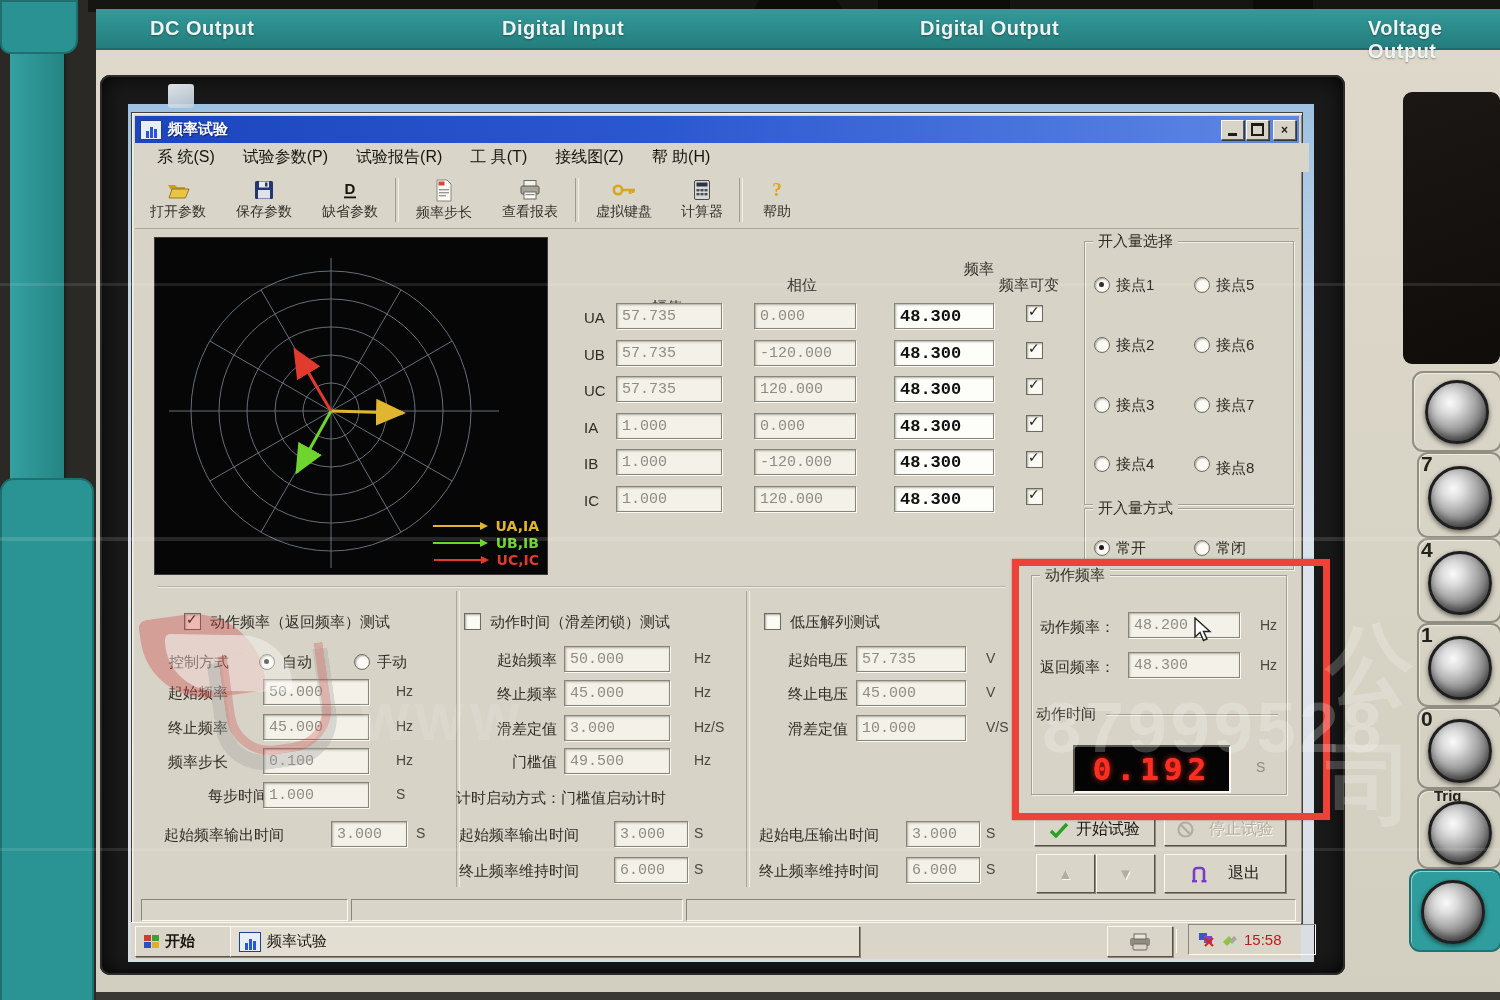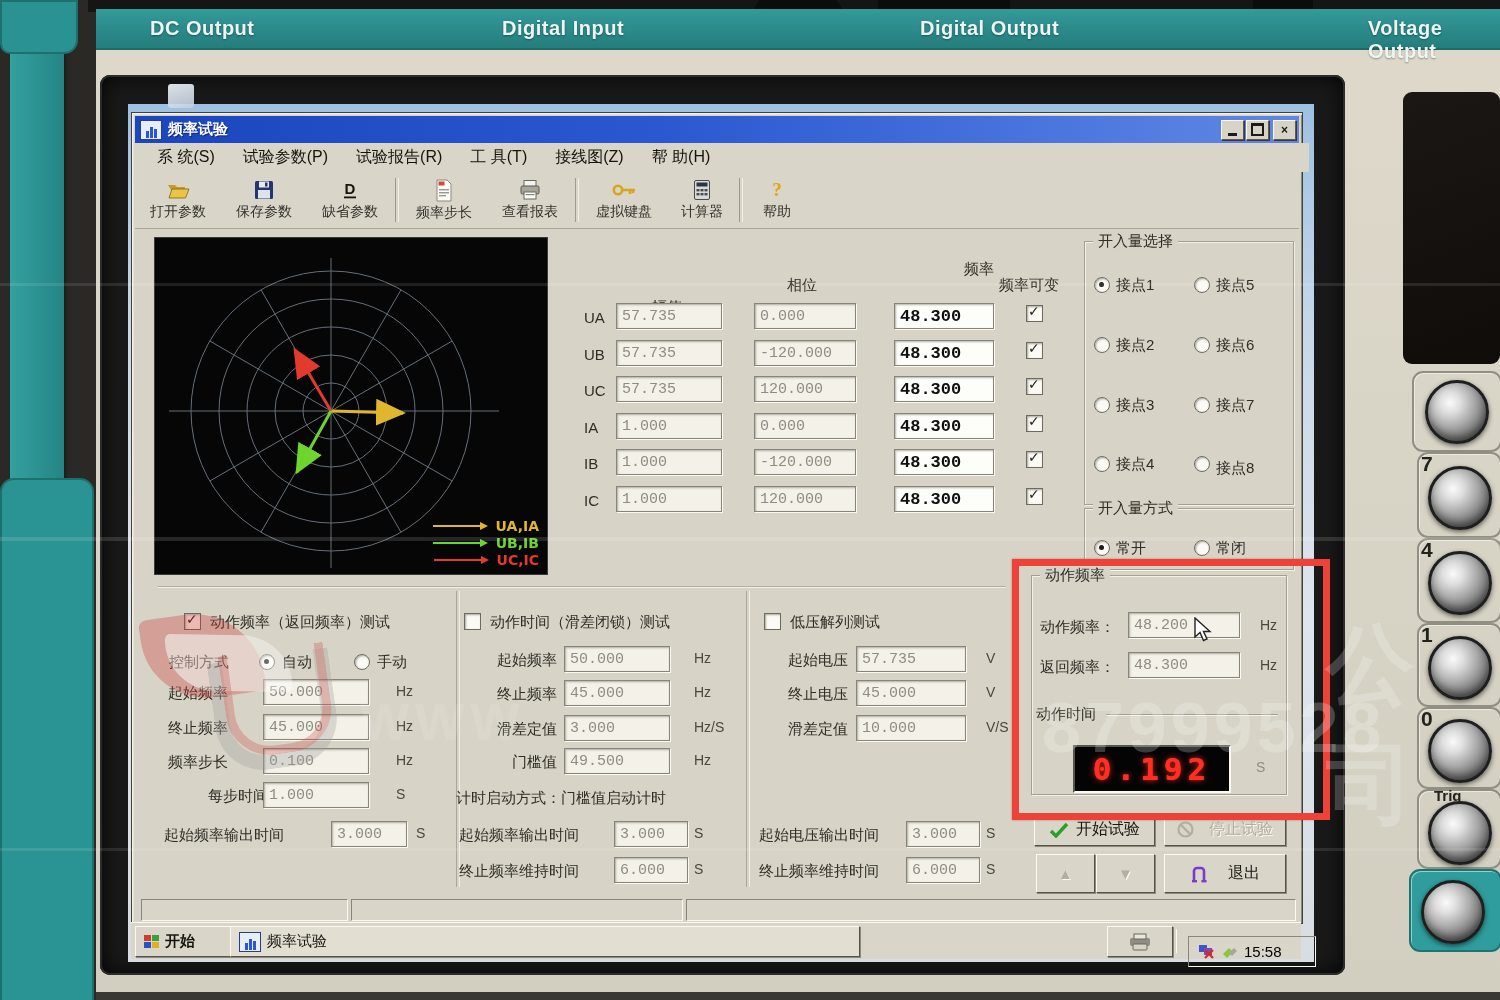--- a/index.html
+++ b/index.html
@@ -75,22 +75,22 @@
        display:flex;align-items:center;justify-content:center;
        font-family:"DejaVu Sans Mono","Liberation Mono",monospace;font-weight:bold;font-size:31px;letter-spacing:5px;
        color:#ff2d22;text-shadow:0 0 6px rgba(255,45,30,.85),0 0 1px #ff5a4a;}
   .statuscell{position:absolute;height:20px;border:1px solid;border-color:#8a8778 #fbf9f2 #fbf9f2 #8a8778;background:#d9d5c8;}
   
   .redbox{left:1012px;top:559px;width:304px;height:247px;border:7px solid #ec4238;z-index:30;box-shadow:0 0 2px rgba(120,0,0,.4);}
   
   .taskbar{left:131px;top:922px;width:1170px;height:36px;background:#d9d5c8;border-top:1px solid #fbf9f2;z-index:12;}
   .tbtn{position:absolute;top:3px;height:29px;background:#d9d5c8;border:1px solid;border-color:#fbf9f2 #55534a #55534a #fbf9f2;
         box-shadow:1px 1px 0 #8d8a7c;display:flex;align-items:center;gap:6px;padding:0 8px;font-size:15px;color:#15140f;}
-  .tray{position:absolute;top:13px;height:29px;border:1px solid;border-color:#8a8778 #fbf9f2 #fbf9f2 #8a8778;
-        display:flex;align-items:center;gap:6px;padding:0 9px;font-size:15px;color:#000000;}
+  .tray{position:absolute;top:1px;height:29px;border:1px solid;border-color:#8a8778 #fbf9f2 #fbf9f2 #8a8778;
+        display:flex;align-items:center;gap:6px;padding:0 9px;font-size:15px;color:#b91c1c;}
   .winflag{display:grid;grid-template-columns:7px 7px;grid-template-rows:6px 6px;gap:1px;}
   .winflag i{display:block;}
   
   .blackpanel{left:1403px;top:92px;width:97px;height:272px;background:linear-gradient(160deg,#1b1714,#0f0c0a);border-radius:9px;z-index:8;}
   .kframe{position:absolute;border:2px solid #918e82;border-radius:11px;box-shadow:inset 1px 1px 0 rgba(255,255,255,.5);z-index:8;}
   .kframe.teal{background:#2f9d9d;border-color:#1f7472;}
   .knob{position:absolute;width:58px;height:58px;border-radius:50%;border:3px solid #1f1f1f;
         background:radial-gradient(circle at 38% 34%,#fafafa 0%,#dedede 20%,#ababab 45%,#6d6d6d 72%,#3a3a3a 100%);
         box-shadow:0 2px 5px rgba(0,0,0,.55),inset 0 -4px 7px rgba(0,0,0,.35);z-index:8;}
   .klabel{position:absolute;font-size:21px;font-weight:bold;color:#23221c;z-index:9;}

